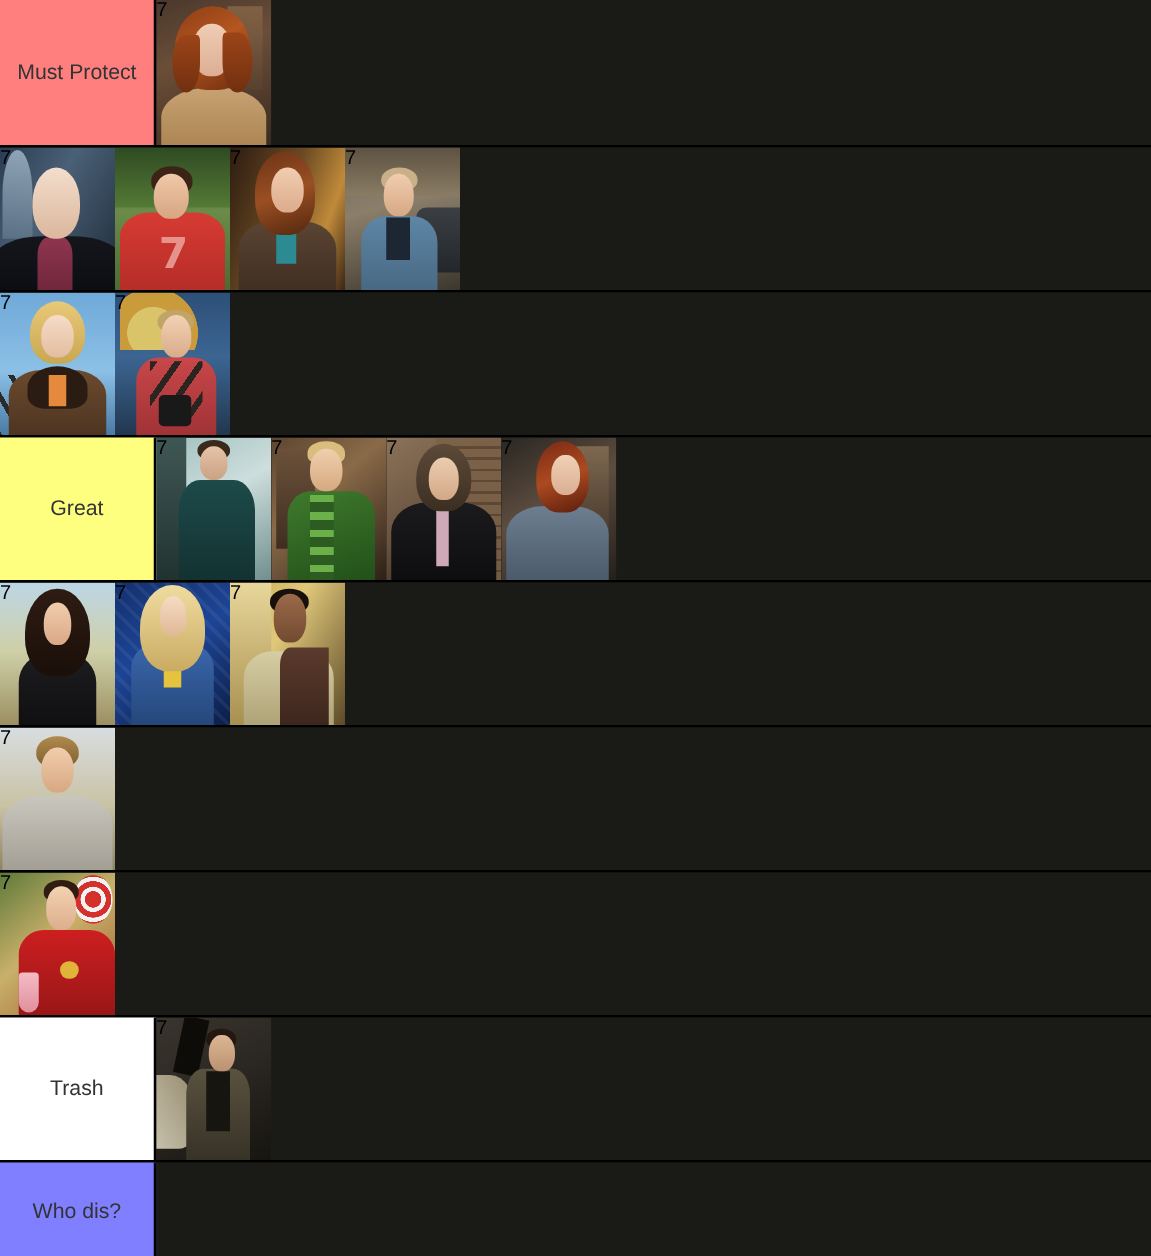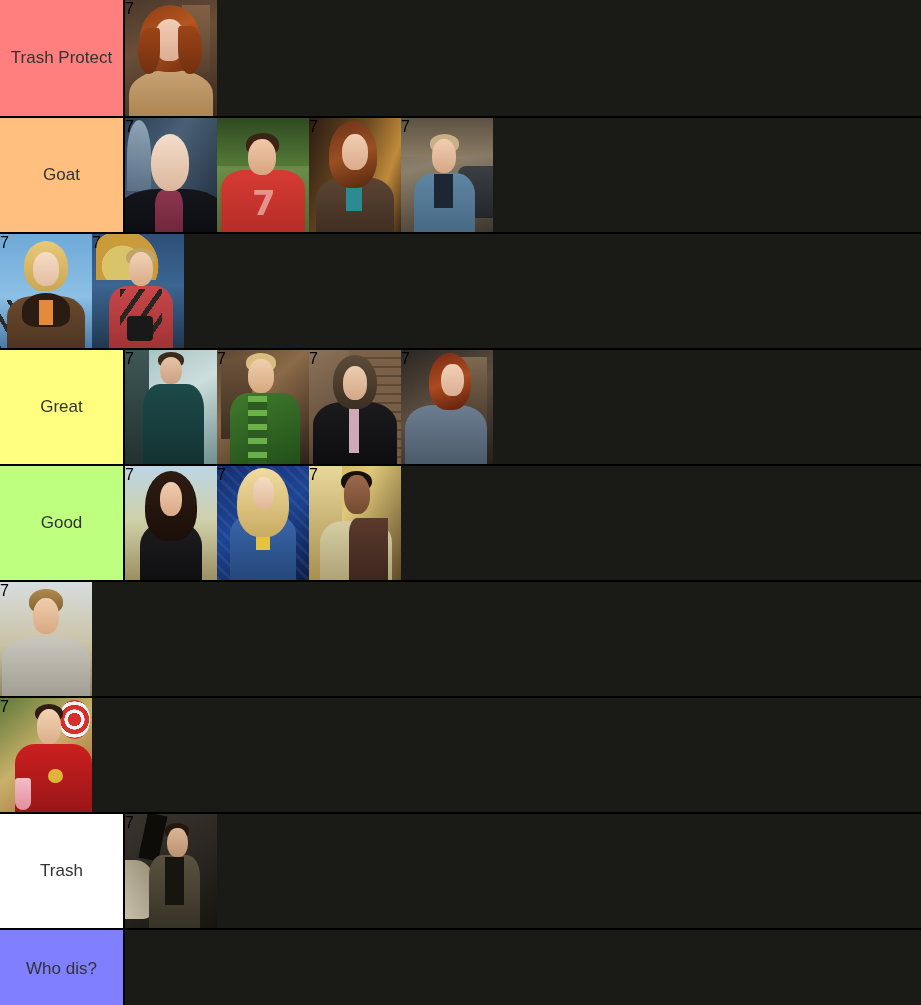--- a/index.html
+++ b/index.html
@@ -323,21 +323,21 @@
           <i style="background: rgb(127, 255, 127);"></i>
           <i style="background: rgb(127, 255, 127);"></i>
           <i style="background: rgb(61, 61, 61);"></i>
         </div>
       <div class="logo-text">TIERMAKER</div>
     </div>
   </div>
 
   <div id="rows">
       <div class="tier-row" style="height: 116px;">
-        <div class="tier-label" style="background: rgb(255, 127, 127); color: rgb(51, 51, 51);">Trash Protect</div>
+        <div class="tier-label" style="background: rgb(255, 127, 127); color: rgb(51, 51, 51);">Must Protect</div>
         <div class="tier-items">
           <div class="tier-item" title="Martha Kent">
             <div class="thumb t-martha">
               <div class="bg"></div>
               <div class="acc win"></div>
               <div class="acc tree"></div>
               <div class="acc barn"></div>
               <div class="acc truck"></div>
               <div class="acc brick"></div>
               <div class="acc door"></div>
@@ -366,21 +366,20 @@
               <div class="hair"></div>
               <div class="face"></div>
               <div class="acc h2"></div>
               <div class="acc h3"></div>
               <div class="acc num">7</div>
             </div>
           </div>
         </div>
       </div>
       <div class="tier-row" style="height: 116px;">
-        <div class="tier-label" style="background: rgb(255, 191, 127); color: rgb(51, 51, 51);">Goat</div>
         <div class="tier-items">
           <div class="tier-item" title="Lex Luthor">
             <div class="thumb t-lex">
               <div class="bg"></div>
               <div class="acc win"></div>
               <div class="acc tree"></div>
               <div class="acc barn"></div>
               <div class="acc truck"></div>
               <div class="acc brick"></div>
               <div class="acc door"></div>
@@ -760,21 +759,20 @@
               <div class="hair"></div>
               <div class="face"></div>
               <div class="acc h2"></div>
               <div class="acc h3"></div>
               <div class="acc num">7</div>
             </div>
           </div>
         </div>
       </div>
       <div class="tier-row" style="height: 116px;">
-        <div class="tier-label" style="background: rgb(191, 255, 127); color: rgb(51, 51, 51);">Good</div>
         <div class="tier-items">
           <div class="tier-item" title="Lana Lang">
             <div class="thumb t-lana">
               <div class="bg"></div>
               <div class="acc win"></div>
               <div class="acc tree"></div>
               <div class="acc barn"></div>
               <div class="acc truck"></div>
               <div class="acc brick"></div>
               <div class="acc door"></div>

